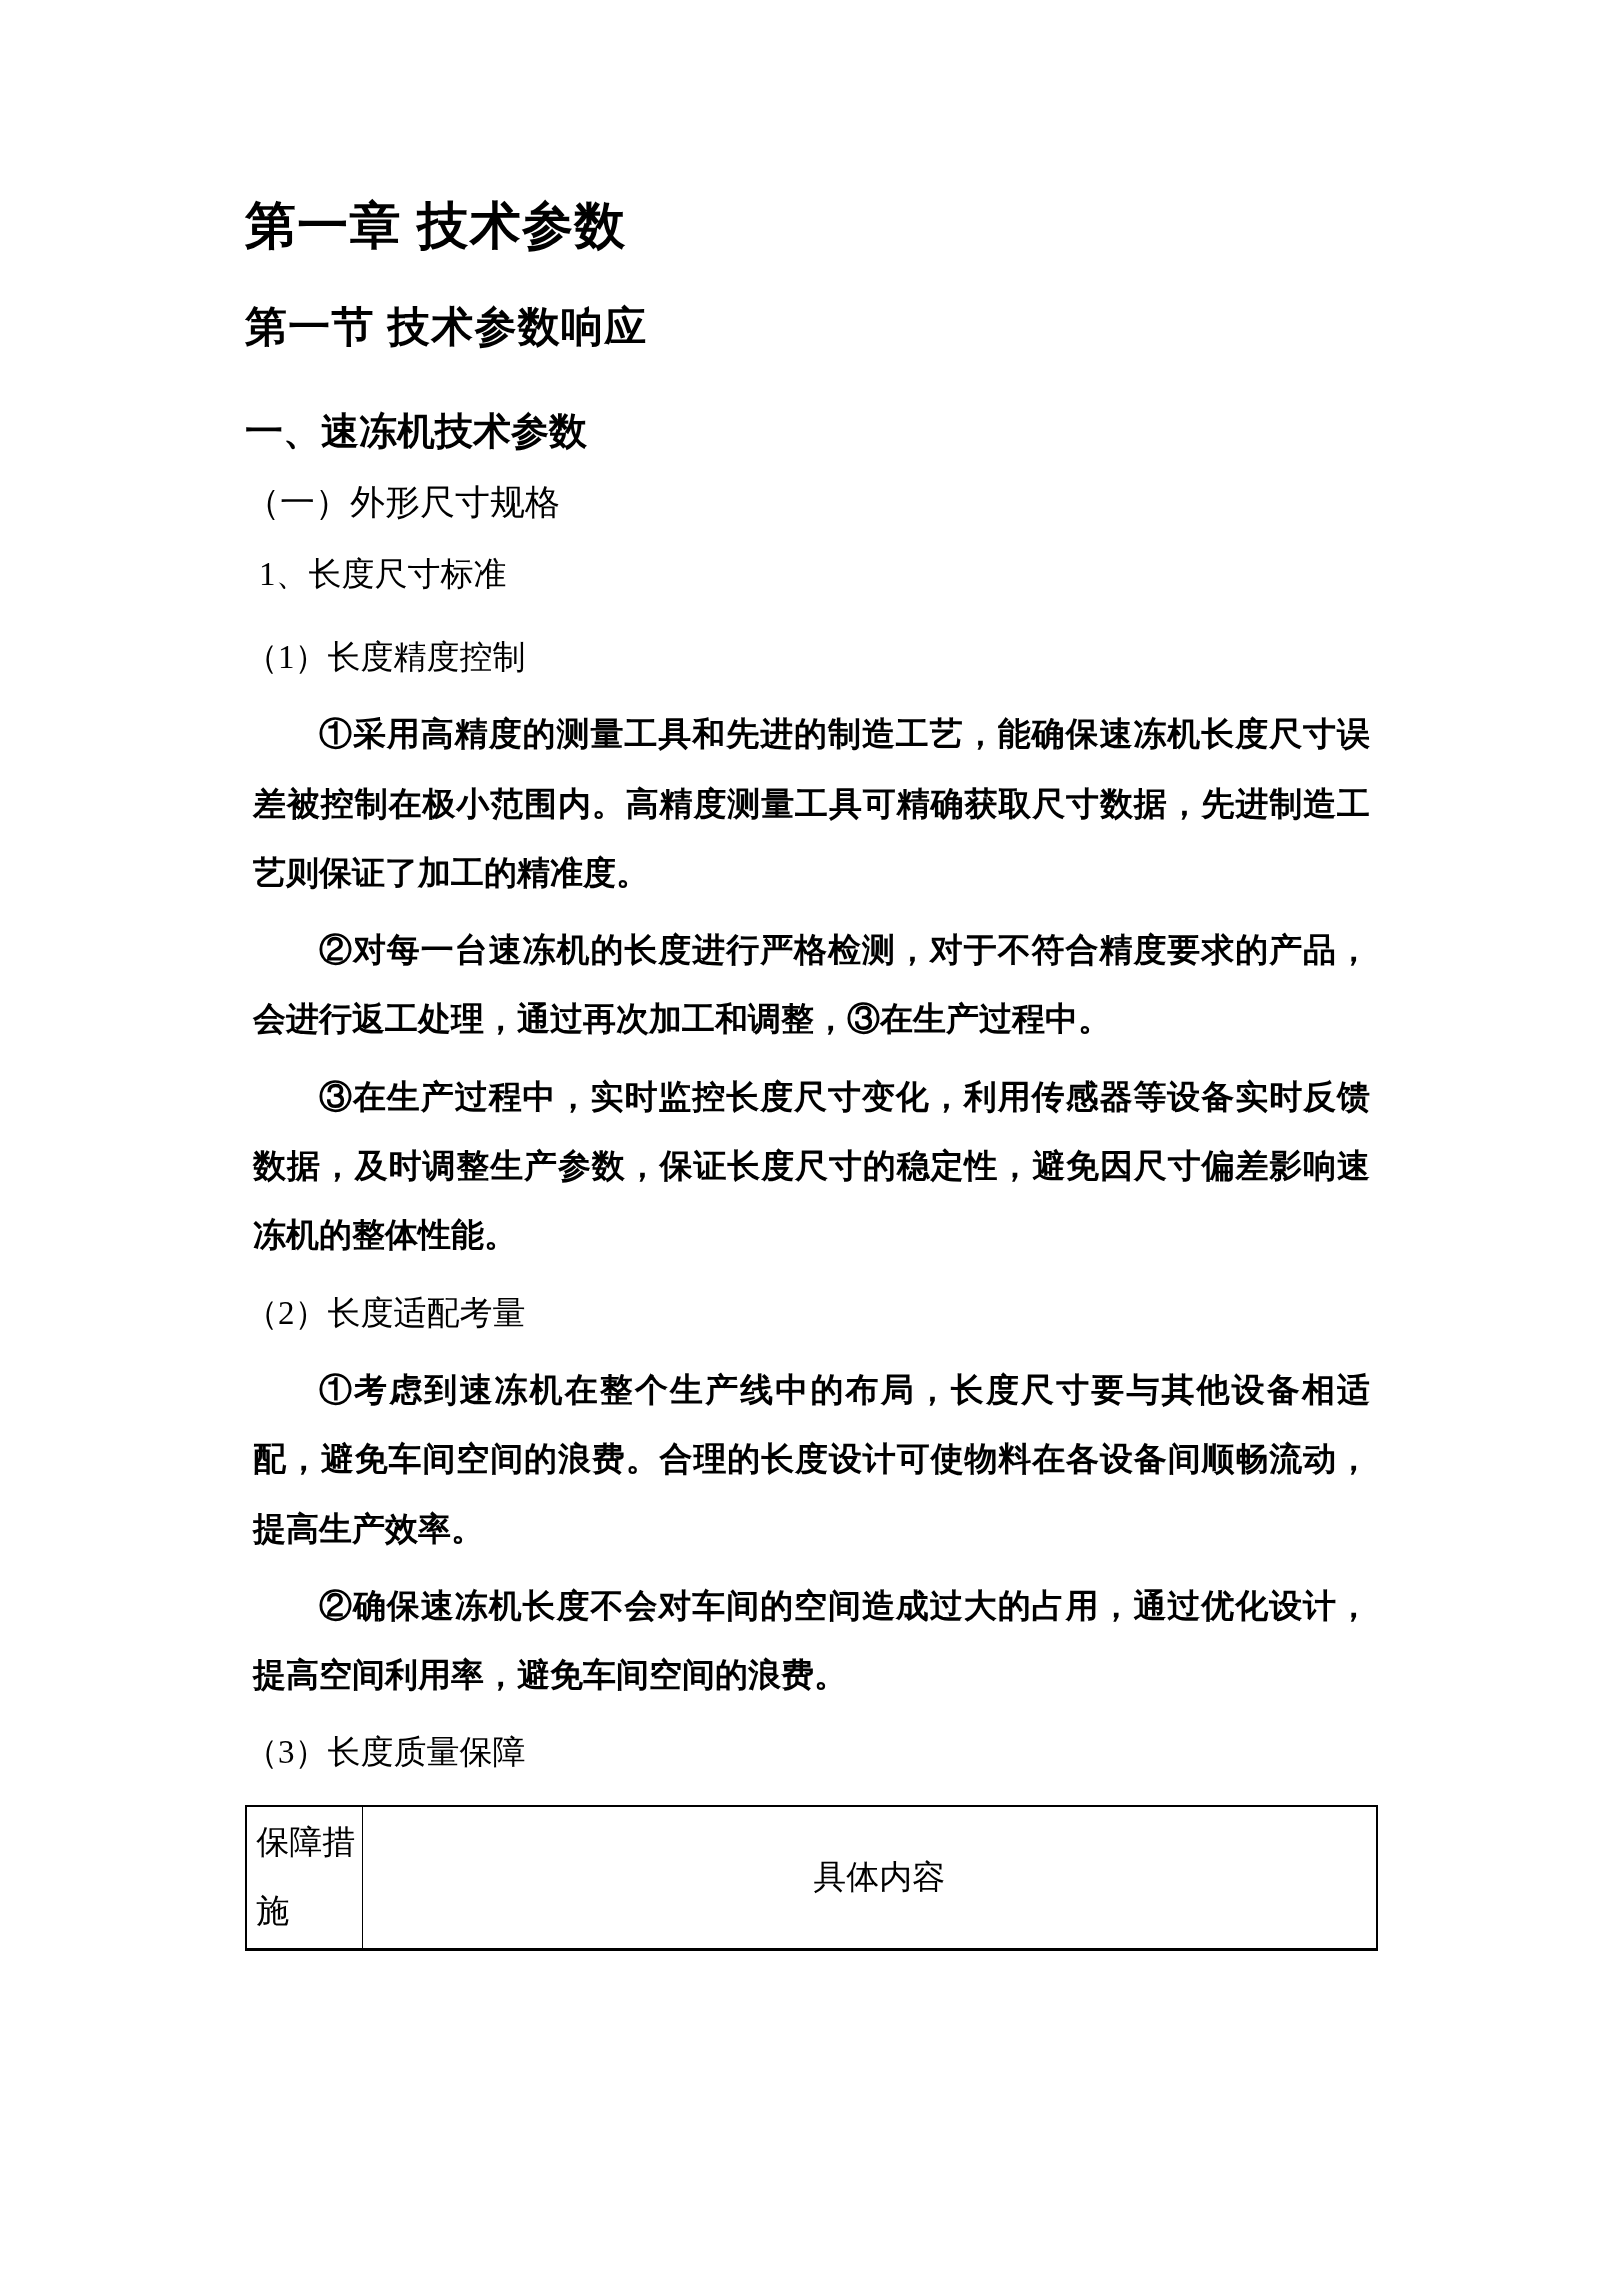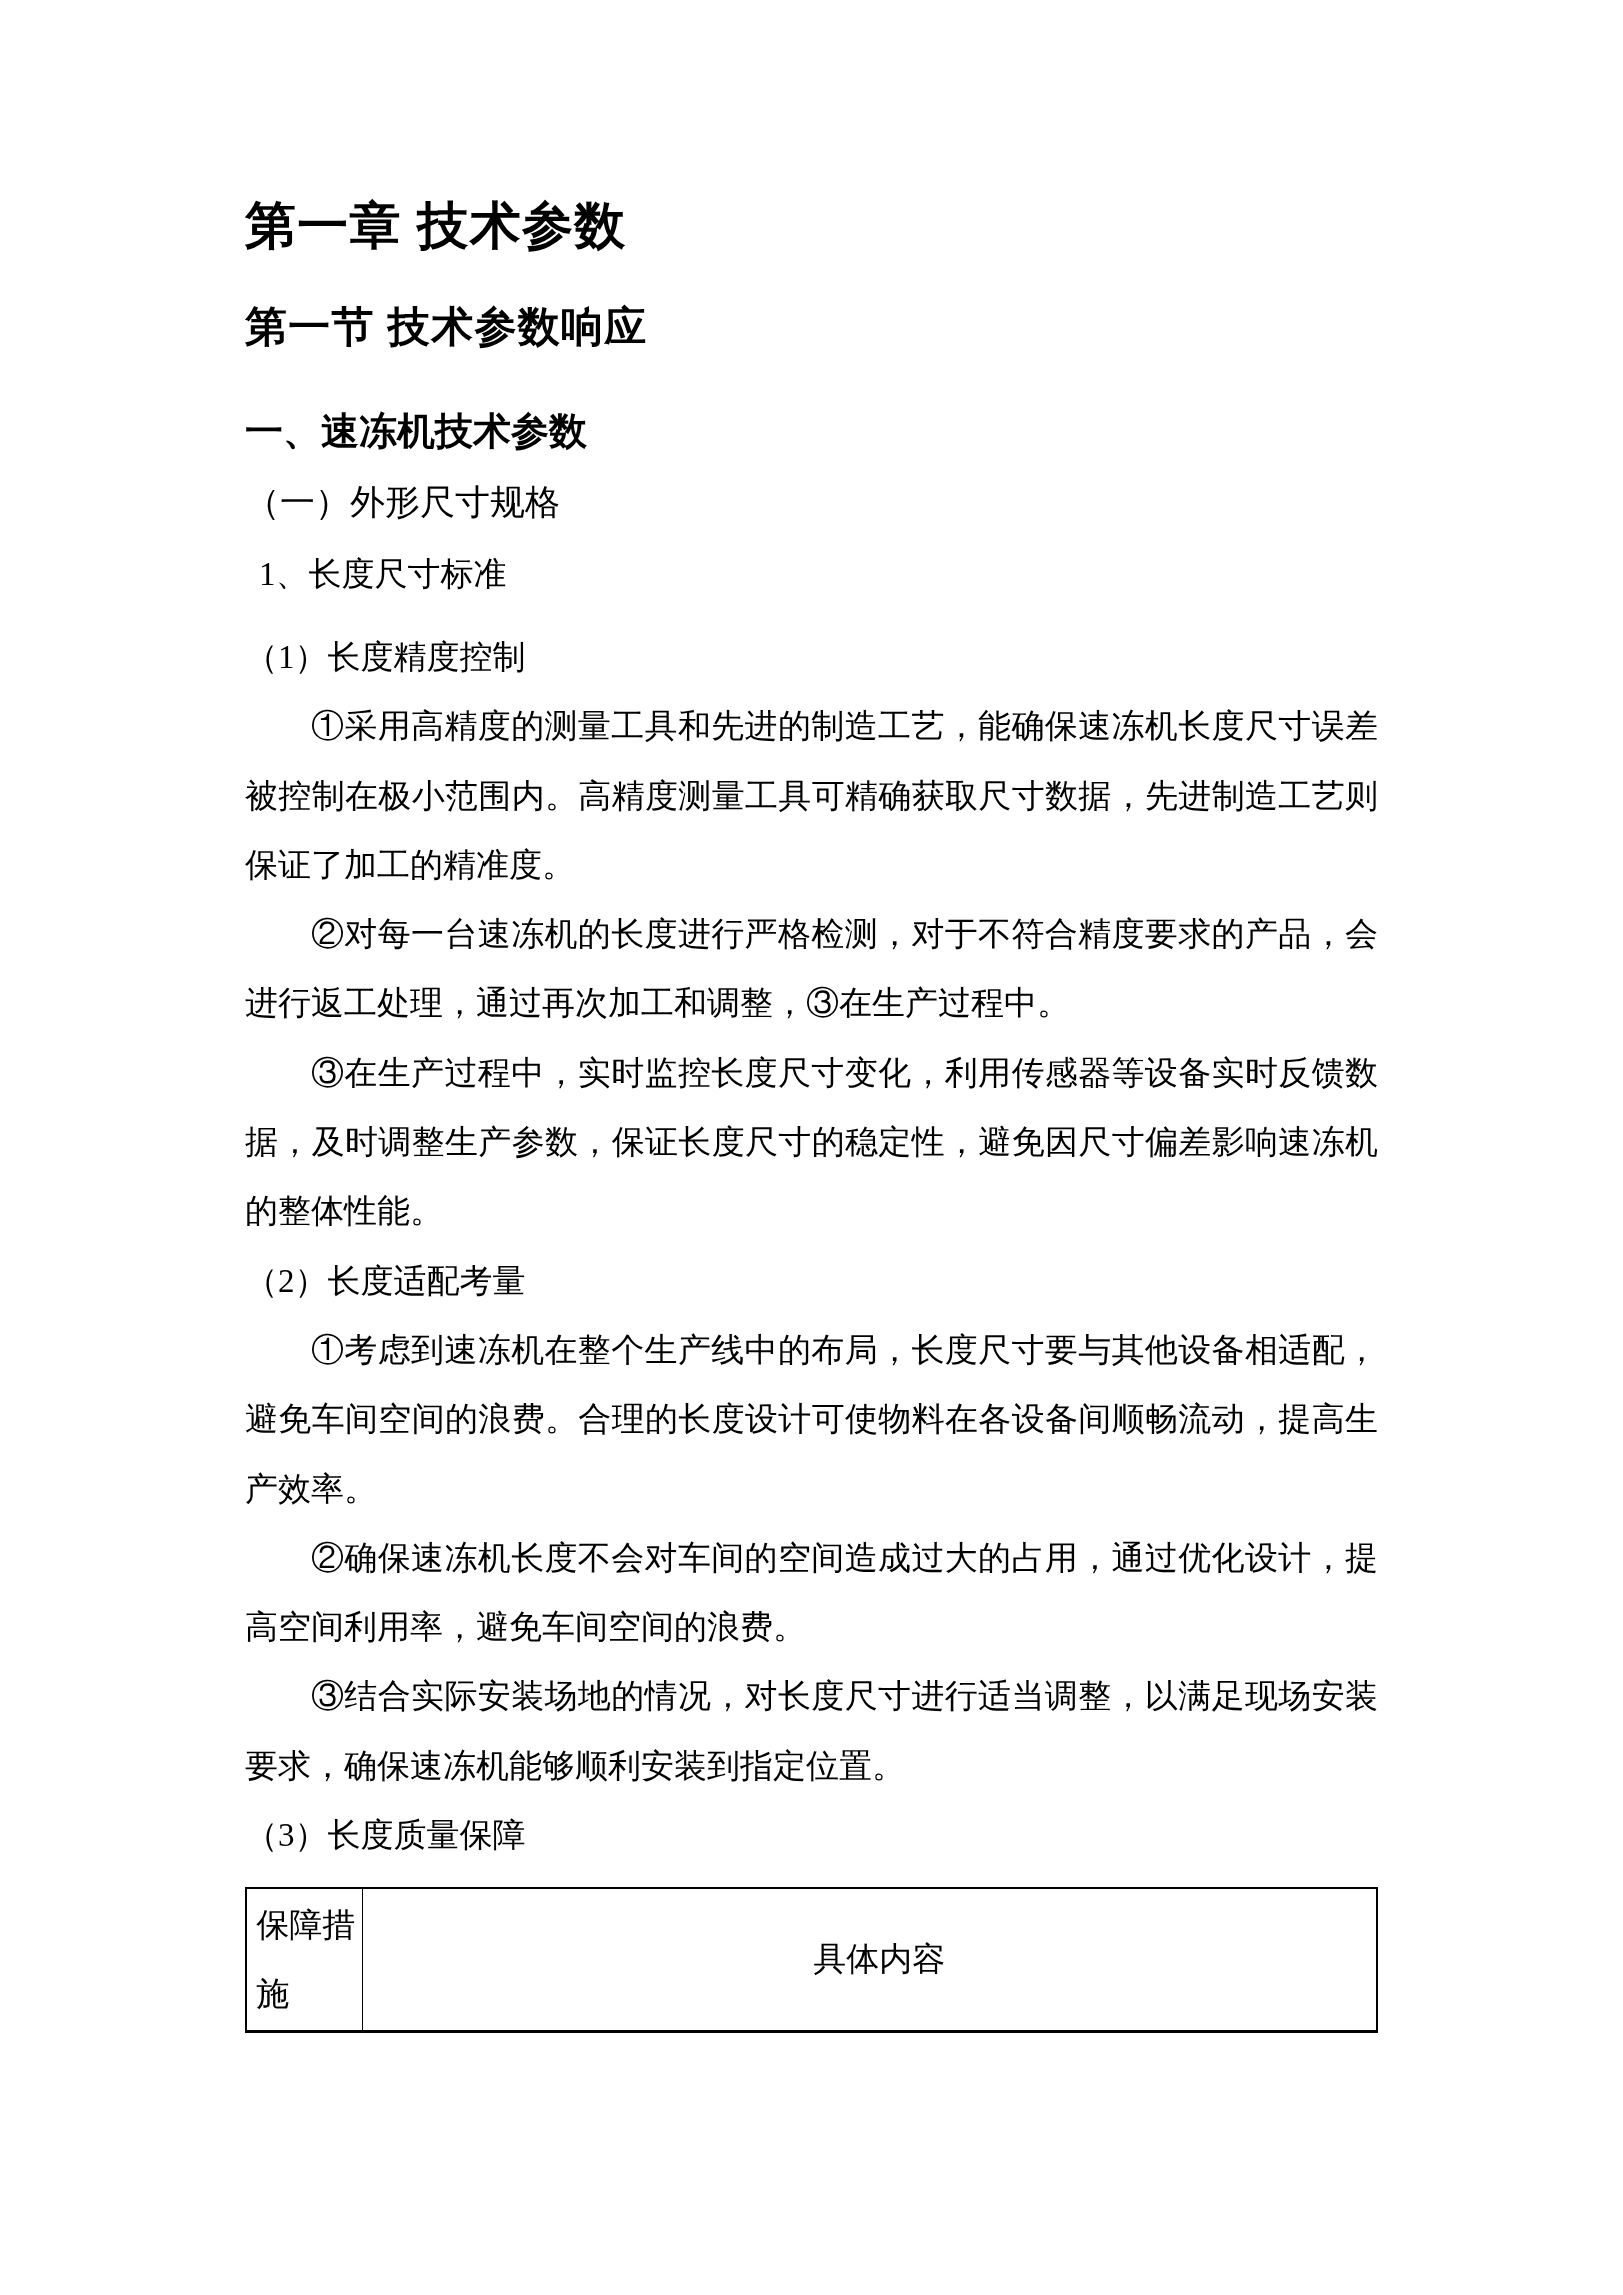--- a/index.html
+++ b/index.html
@@ -55,24 +55,24 @@
     line-height: 2.1;
     margin: 14px;
   }
   .sub-title {
     font-weight: 400;
     font-size: 33px;
     line-height: 2.1;
     margin: 0;
   }
   .body-para {
-    font-weight: 400;
+    font-weight: 700;
     font-size: 33px;
     line-height: 2.1;
-    margin: 0;
+    margin: 8px;
     text-indent: 2em;
     text-align: justify;
     text-justify: inter-ideograph;
   }
   .qa-table {
     width: 100%;
     border-collapse: collapse;
     margin-top: 17px;
     table-layout: fixed;
   }
@@ -121,21 +121,20 @@
   <p class="body-para">②对每一台速冻机的长度进行严格检测，对于不符合精度要求的产品，会进行返工处理，通过再次加工和调整，③在生产过程中。</p>
 
   <p class="body-para">③在生产过程中，实时监控长度尺寸变化，利用传感器等设备实时反馈数据，及时调整生产参数，保证长度尺寸的稳定性，避免因尺寸偏差影响速冻机的整体性能。</p>
 
   <div class="sub-title">（2）长度适配考量</div>
 
   <p class="body-para">①考虑到速冻机在整个生产线中的布局，长度尺寸要与其他设备相适配，避免车间空间的浪费。合理的长度设计可使物料在各设备间顺畅流动，提高生产效率。</p>
 
   <p class="body-para">②确保速冻机长度不会对车间的空间造成过大的占用，通过优化设计，提高空间利用率，避免车间空间的浪费。</p>
 
-  <p class="body-para">③结合实际安装场地的情况，对长度尺寸进行适当调整，以满足现场安装要求，确保速冻机能够顺利安装到指定位置。</p>
 
   <div class="sub-title">（3）长度质量保障</div>
 
   <table class="qa-table">
     <tbody>
       <tr>
         <td class="col-measure">保障措施</td>
         <td class="col-content">具体内容</td>
       </tr>
     </tbody>

